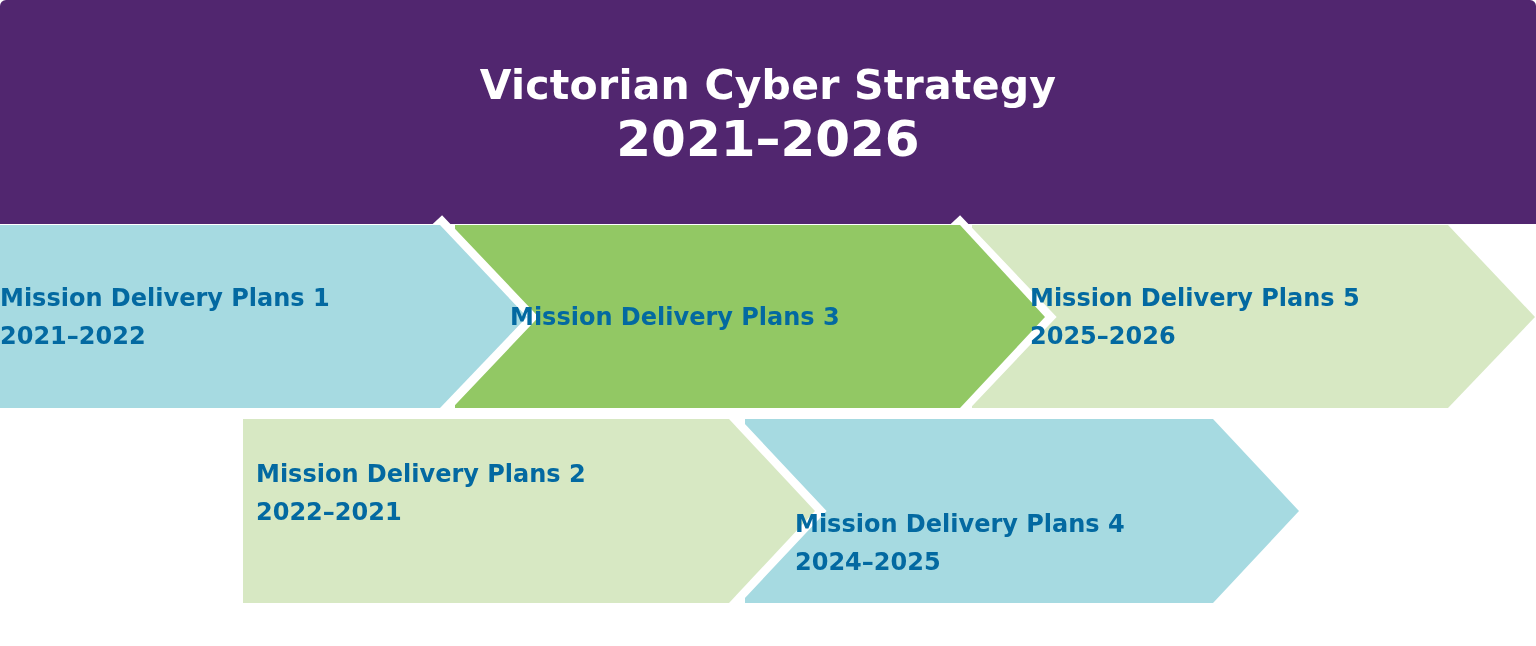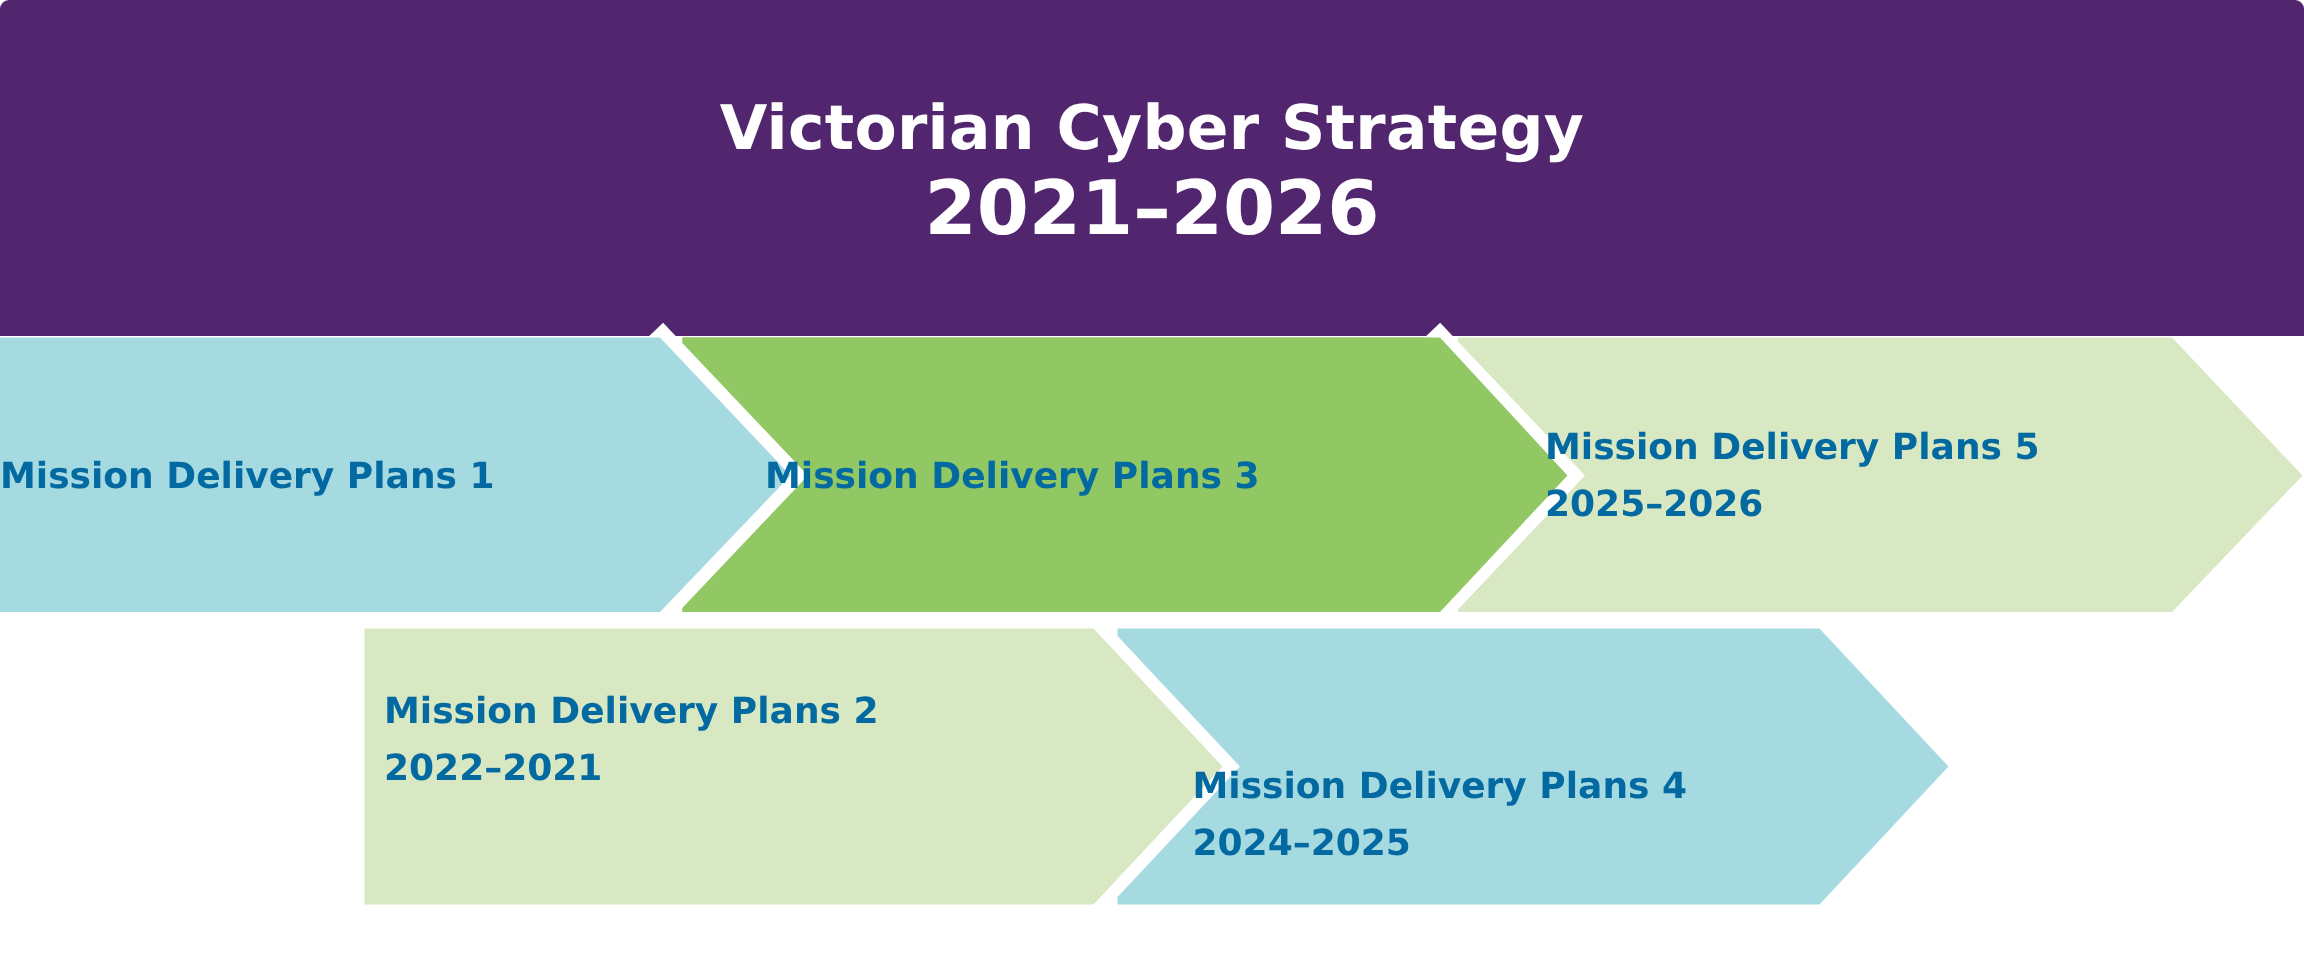--- a/index.html
+++ b/index.html
@@ -37,20 +37,21 @@
   <polyline points="437,220 529,317 437,414" fill="none" stroke="#ffffff" stroke-width="14"></polyline>
   <polygon points="0,225 440,225 527,317 440,408 0,408" fill="#a6dae1"></polygon>
 
   <polygon points="745,419 1213,419 1299,511 1213,603 745,603" fill="#a6dae1"></polygon>
   <polyline points="726,414 817,511 726,608" fill="none" stroke="#ffffff" stroke-width="14"></polyline>
   <polygon points="243,419 729,419 815,511 729,603 243,603" fill="#d7e8c3"></polygon>
 </svg>
 
 <div class="label" style="left:0; top:225px; width:490px; height:183px;">
   <div>Mission Delivery Plans 1</div>
+  <div>2021–2022</div>
 </div>
 
 <div class="label" style="left:510px; top:225px; width:490px; height:183px;">
   <div>Mission Delivery Plans 3</div>
 </div>
 
 <div class="label" style="left:1030px; top:225px; width:470px; height:183px;">
   <div>Mission Delivery Plans 5</div>
   <div>2025–2026</div>
 </div>

